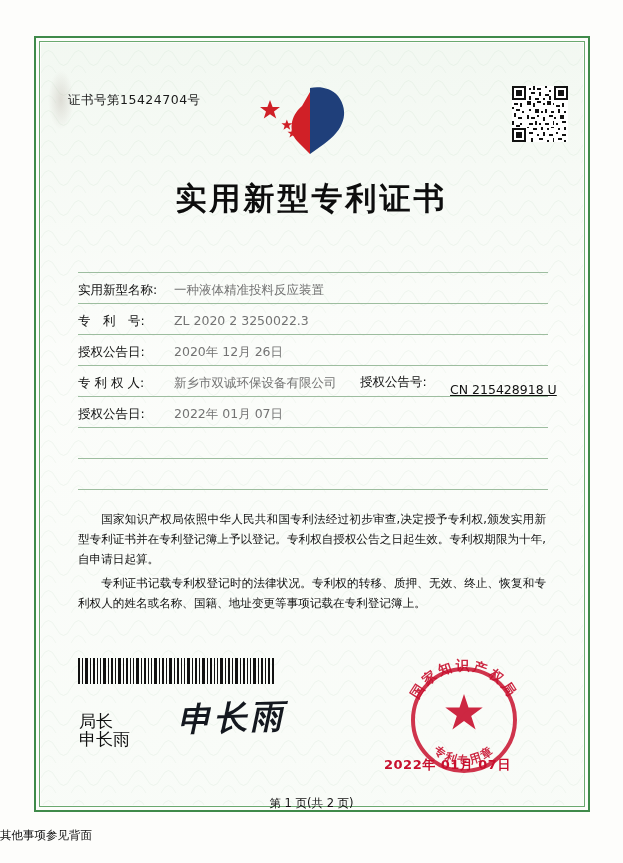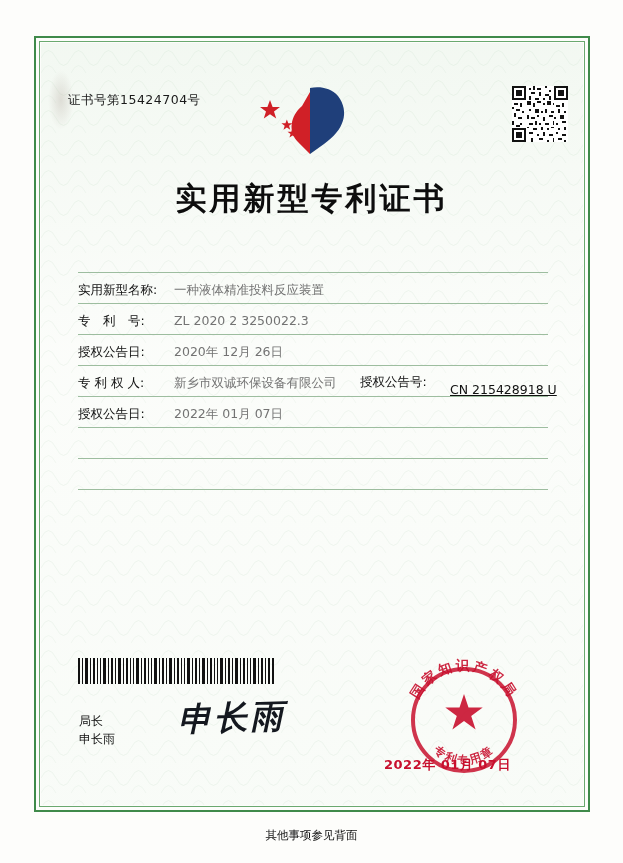--- a/index.html
+++ b/index.html
@@ -167,21 +167,21 @@
     top: 658px;
     width: 196px;
     height: 26px;
   }
 
   
   .sig-label {
     position: absolute;
     left: 79px;
     top: 712px;
-    font-size: 12px;
+    font-size: 17px;
     line-height: 18px;
     color: #111;
   }
   .sig-script {
     position: absolute;
     left: 178px;
     top: 696px;
     font-size: 33px;
     font-family: "DejaVu Serif", "Liberation Serif", serif;
     font-style: italic;
@@ -217,21 +217,21 @@
     width: 623px;
     text-align: center;
     font-size: 11.5px;
     color: #111;
   }
   .footer-note {
     position: absolute;
     left: 0;
     top: 828px;
     width: 623px;
-    text-align: center;
+    text-align: left;
     font-size: 11.5px;
     color: #111;
   }
 
   .smudge {
     position: absolute;
     left: 48px;
     top: 70px;
     width: 26px;
     height: 60px;
@@ -394,20 +394,24 @@
 
   <div class="hr-line" style="top:272px"></div>
   <div class="hr-line" style="top:303px"></div>
   <div class="hr-line" style="top:334px"></div>
   <div class="hr-line" style="top:365px"></div>
   <div class="hr-line" style="top:396px"></div>
   <div class="hr-line" style="top:427px"></div>
   <div class="hr-line" style="top:458px"></div>
   <div class="hr-line" style="top:489px"></div>
 
+  <div class="paragraphs">
+    <p>国家知识产权局依照中华人民共和国专利法经过初步审查,决定授予专利权,颁发实用新型专利证书并在专利登记簿上予以登记。专利权自授权公告之日起生效。专利权期限为十年,自申请日起算。</p>
+    <p>专利证书记载专利权登记时的法律状况。专利权的转移、质押、无效、终止、恢复和专利权人的姓名或名称、国籍、地址变更等事项记载在专利登记簿上。</p>
+  </div>
 
   <svg class="barcode" viewBox="0 0 196 26" preserveAspectRatio="none" shape-rendering="crispEdges">
     <g fill="#111111">
       <rect x="0" y="0" width="2" height="26"></rect>
         <rect x="4" y="0" width="1" height="26"></rect>
       <rect x="7" y="0" width="3" height="26"></rect>
         <rect x="12" y="0" width="1" height="26"></rect>
       <rect x="15" y="0" width="2" height="26"></rect>
         <rect x="19" y="0" width="1" height="26"></rect>
       <rect x="22" y="0" width="1" height="26"></rect>
@@ -480,15 +484,16 @@
     <text font-size="13.5" font-weight="bold" fill="#c8102e" opacity="0.9" font-family="'DejaVu Sans', sans-serif" letter-spacing="3">
       <textPath href="#sealTop" startOffset="50%" text-anchor="middle">国家知识产权局</textPath>
     </text>
     <text font-size="11.5" font-weight="bold" fill="#c8102e" opacity="0.9" font-family="'DejaVu Sans', sans-serif" letter-spacing="2">
       <textPath href="#sealBottom" startOffset="50%" text-anchor="middle">专利专用章</textPath>
     </text>
   </svg>
 
   <div class="seal-date">2022年 01月 07日</div>
 
+  <div class="page-num">第 1 页(共 2 页)</div>
   <div class="footer-note">其他事项参见背面</div>
 
 </div>
 
 </body></html>

